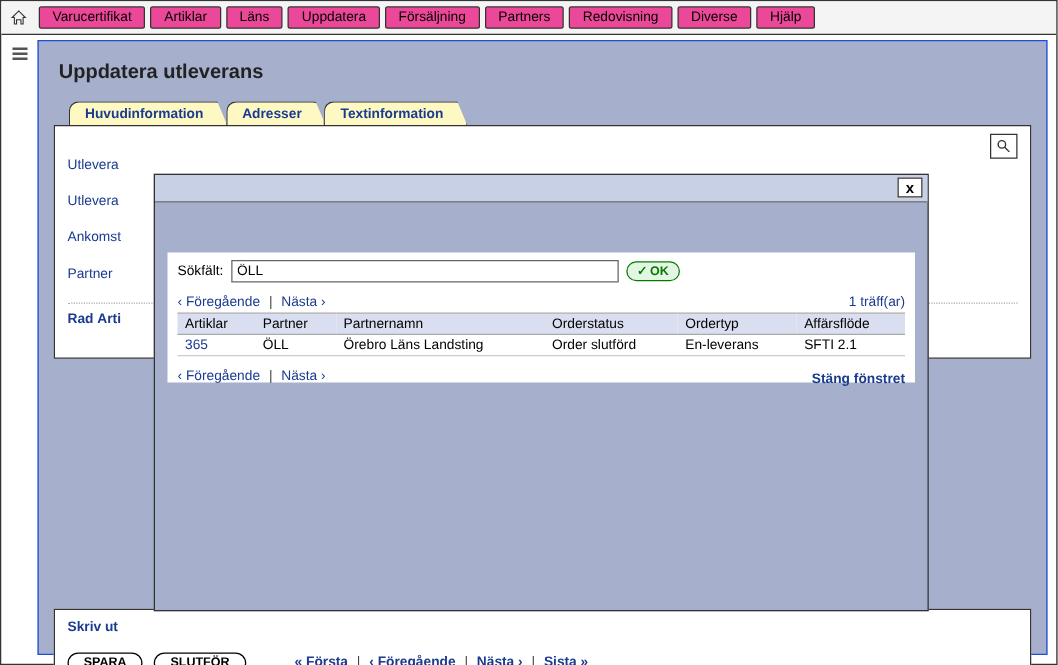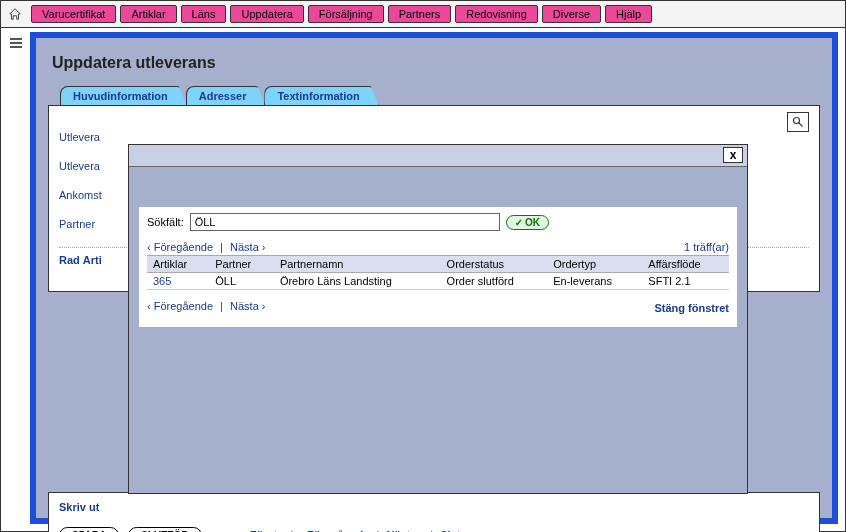--- a/index.html
+++ b/index.html
@@ -40,38 +40,38 @@
   .sidebar-icon {
     position: absolute;
     left: 8px; top: 35px;
     width: 18px; height: 18px;
     cursor: pointer;
   }
   .main-area {
     position: absolute;
     left: 30px; right: 8px; top: 32px; bottom: 8px;
     background: #a6b0cc;
-    border: 6px solid #1d4ed8;
+    border: 1px solid #1d4ed8;
     padding: 10px 12px 8px 12px;
   }
   .page-title {
     font-size: 16px;
     font-weight: bold;
     color: #222;
     margin: 6px 0 14px 4px;
   }
   .tab-row {
     display: flex;
     gap: 0;
     padding-left: 12px;
   }
   .tab {
     border: 1px solid #333;
     border-bottom: none;
-    background: #7dd3fc;
+    background: #fef9c3;
     padding: 3px 12px;
     font-size: 11px;
     color: #1a3b8f;
     font-weight: bold;
     cursor: pointer;
     position: relative;
     margin-right: -1px;
     border-top-left-radius: 8px;
     border-top-right-radius: 10px;
     clip-path: polygon(0 0, calc(100% - 8px) 0, 100% 100%, 0 100%);
@@ -168,21 +168,21 @@
     font-weight: bold;
     display: flex; align-items: center; justify-content: center;
     cursor: pointer;
     font-size: 12px;
   }
   .modal-body {
     background: #fff;
     margin: 40px 10px 10px 10px;
     border: none;
     padding: 6px 8px 8px 8px;
-    height: 120px;
+    height: 104px;
   }
   .search-row { display: flex; align-items: center; gap: 6px; }
   .search-input {
     border: 1px solid #666;
     padding: 2px 4px;
     width: 310px;
     font-family: inherit;
     font-size: 11px;
   }
   .ok-btn {

